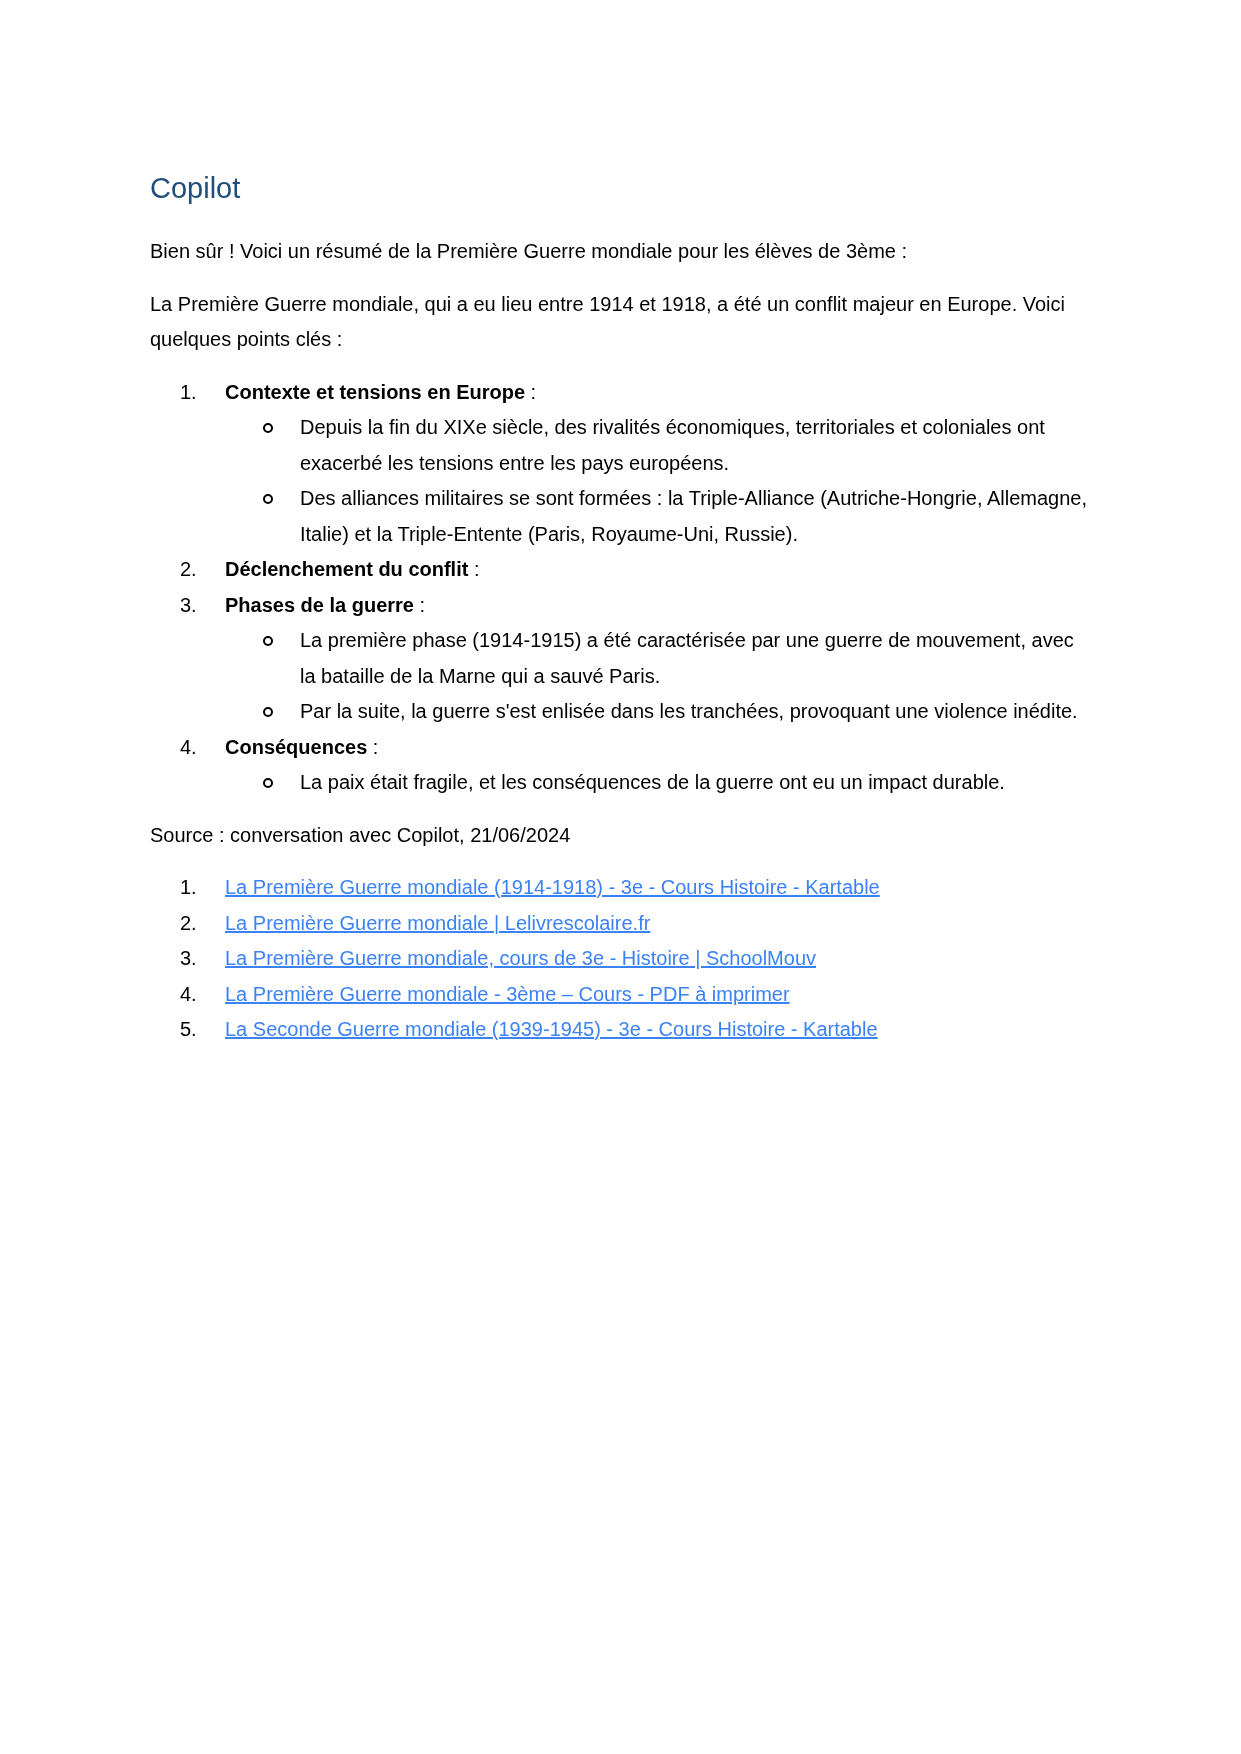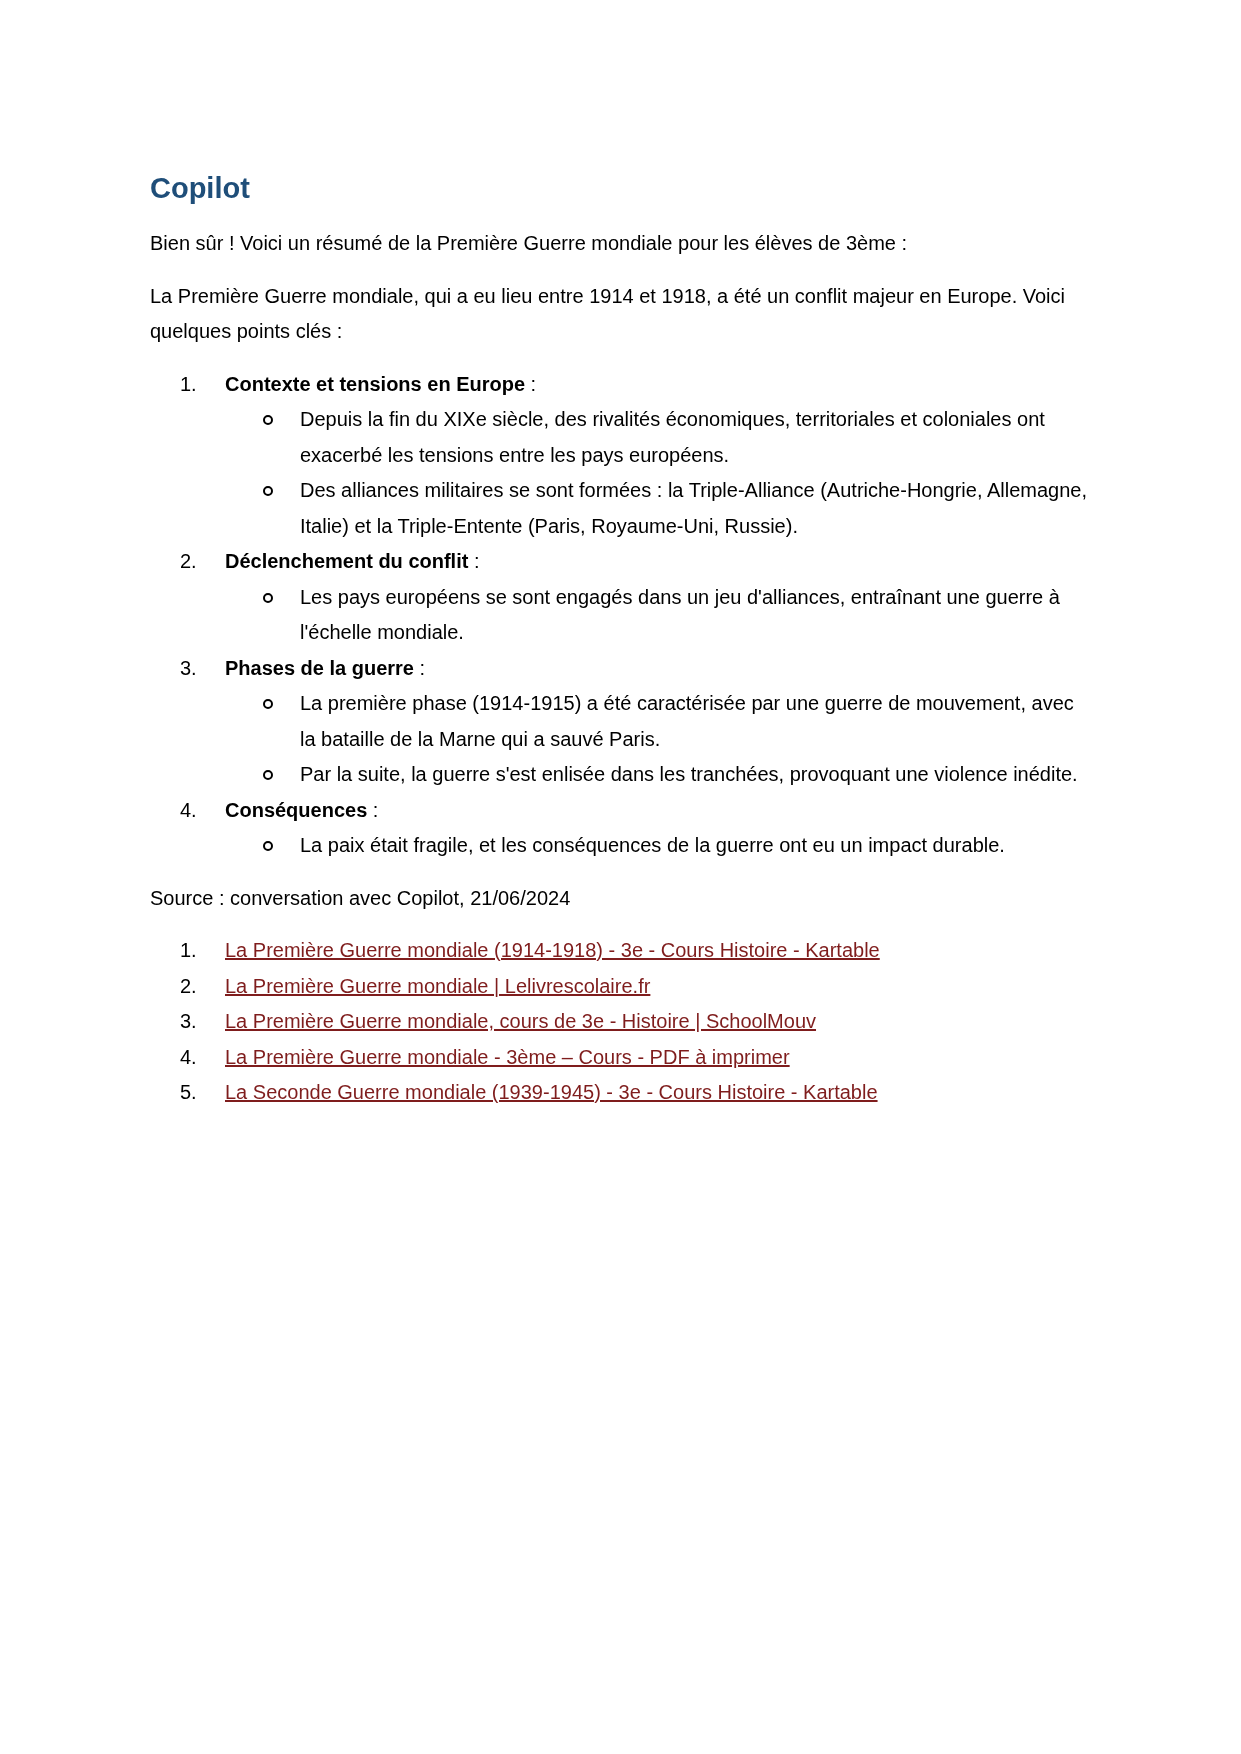--- a/index.html
+++ b/index.html
@@ -3,37 +3,37 @@
   <meta charset="utf-8">
   <style>
     html, body { margin: 0; padding: 0; background: #ffffff; }
     body { width: 1241px; height: 1754px; position: relative; overflow: hidden; }
     .page {
       position: absolute; left: 150px; top: 170px; width: 940px;
       font-family: "Liberation Sans", sans-serif; color: #000000;
       font-size: 20px; line-height: 35.5px;
     }
     .title {
-      font-size: 29px; color: #1f4e79; line-height: 36px; margin: 0 0 20px 0;
-      font-weight: bold;
+      font-size: 29px; color: #1f4e79; line-height: 36px; margin: 0 0 28px 0;
+      font-weight: normal;
     }
     p { margin: 6px 0 17px 0; }
     ol.main { list-style: none; margin: 0 0 17px 0; padding: 0; }
     ol.main > li { position: relative; padding-left: 75px; }
     .num { position: absolute; left: 30px; top: 0; }
     ul.sub { list-style: none; margin: 0; padding: 0; }
     ul.sub > li { position: relative; padding-left: 75px; }
     .bullet {
       position: absolute; left: 38px; top: 13px; width: 10px; height: 10px;
       border: 2px solid #000; border-radius: 50%; box-sizing: border-box;
     }
     b { font-weight: bold; }
     ol.links { list-style: none; margin: 0; padding: 0; }
     ol.links > li { position: relative; padding-left: 75px; }
-    ol.links a { color: #7f1d1d; text-decoration: underline; }
+    ol.links a { color: #3b82f6; text-decoration: underline; }
     .missing-glyph {
       display: inline-block; width: 11px; height: 16px; border: 1px solid #000;
       font-size: 12px; line-height: 15px; text-align: center; vertical-align: -2px;
       margin-left: 4px;
     }
   </style>
 </head>
 <body>
 
 <div class="page">
@@ -48,21 +48,20 @@
       <b>Contexte et tensions en Europe</b><span> :</span>
       <ul class="sub">
         <li><span class="bullet"></span><span>Depuis la fin du XIXe siècle, des rivalités économiques, territoriales et coloniales ont exacerbé les tensions entre les pays européens.</span></li>
         <li><span class="bullet"></span><span>Des alliances militaires se sont formées : la Triple-Alliance (Autriche-Hongrie, Allemagne, Italie) et la Triple-Entente (Paris, Royaume-Uni, Russie).</span></li>
       </ul>
     </li>
     <li>
       <span class="num">2.</span>
       <b>Déclenchement du conflit</b><span> :</span>
       <ul class="sub">
-        <li><span class="bullet"></span><span>Les pays européens se sont engagés dans un jeu d'alliances, entraînant une guerre à l'échelle mondiale.</span></li>
       </ul>
     </li>
     <li>
       <span class="num">3.</span>
       <b>Phases de la guerre</b><span> :</span>
       <ul class="sub">
         <li><span class="bullet"></span><span>La première phase (1914-1915) a été caractérisée par une guerre de mouvement, avec la bataille de la Marne qui a sauvé Paris.</span></li>
         <li><span class="bullet"></span><span>Par la suite, la guerre s'est enlisée dans les tranchées, provoquant une violence inédite.</span></li>
       </ul>
     </li>

